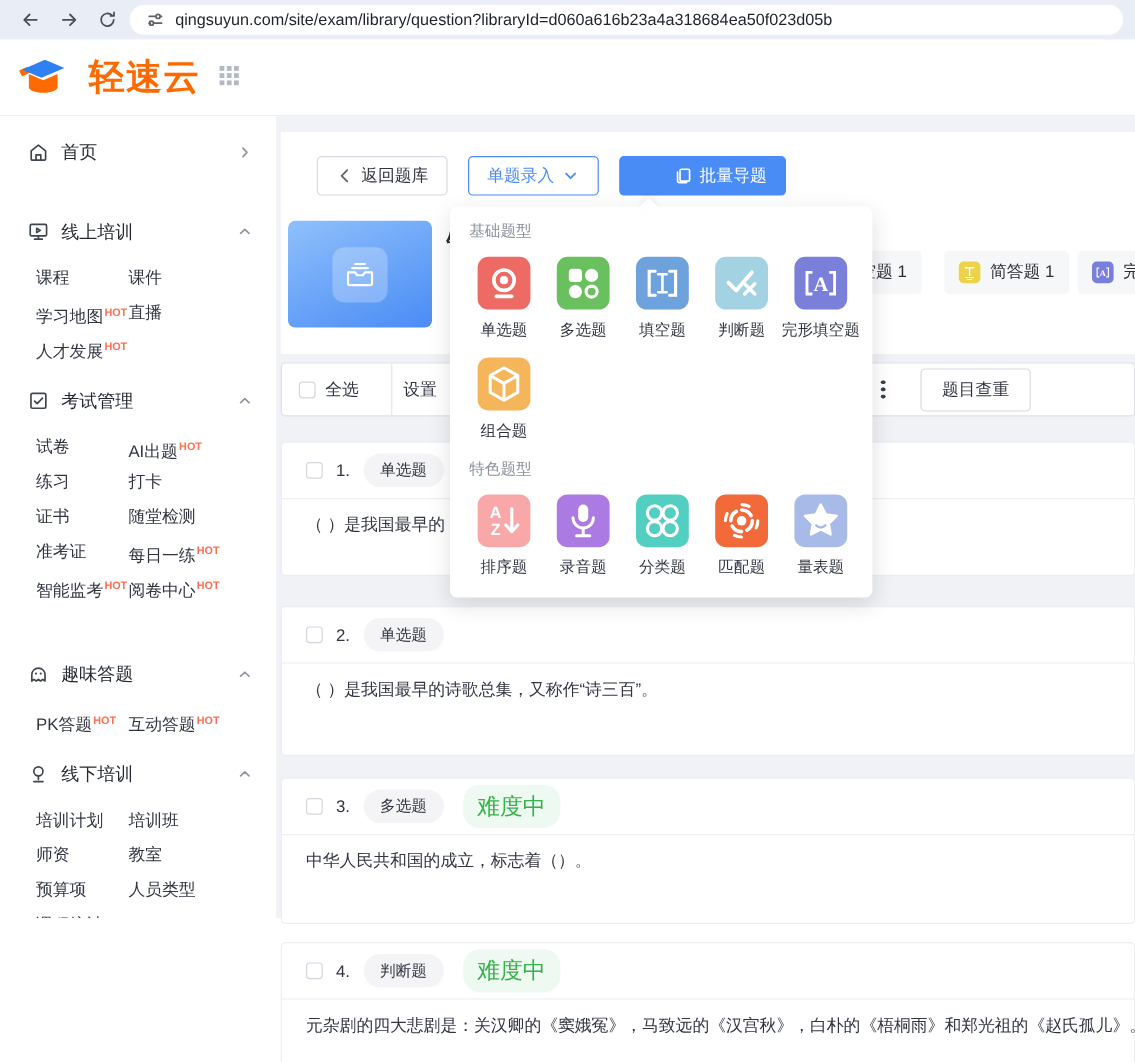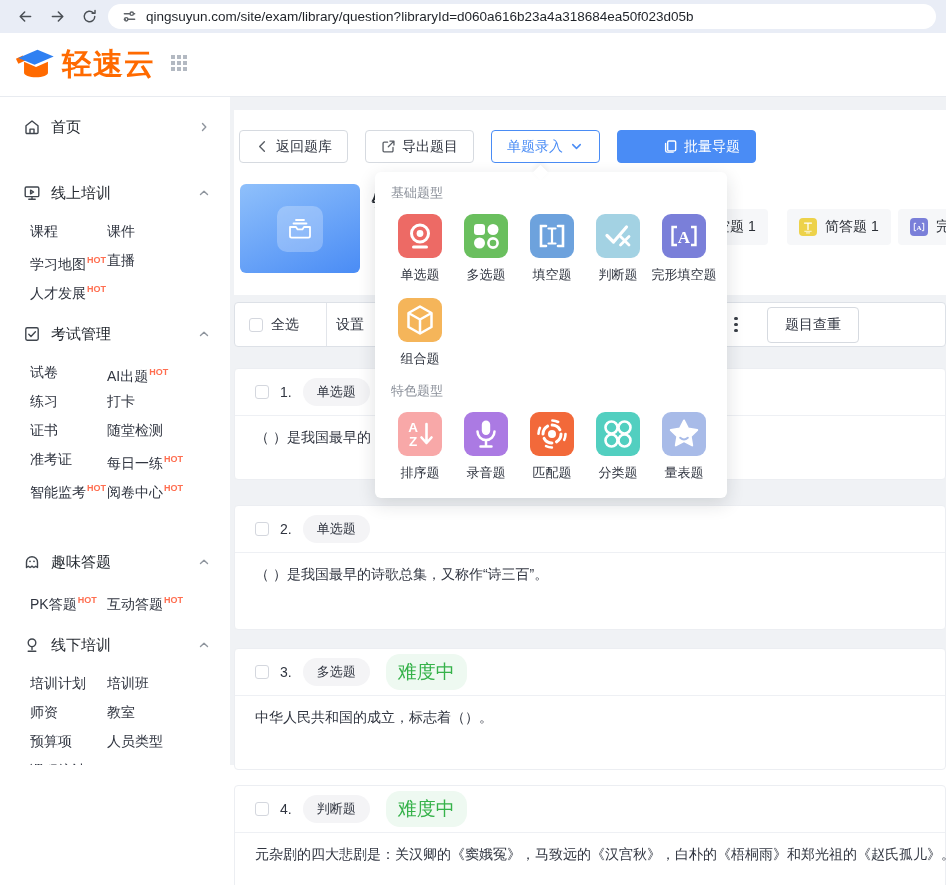--- a/index.html
+++ b/index.html
@@ -11,21 +11,21 @@
   .nav-btn { width:26px; height:26px; display:flex; align-items:center; justify-content:center; border-radius:50%; flex:0 0 auto; }
   .nav-btn svg { width:17px; height:17px; }
   .url-pill { flex:1; height:25px; background:#fff; border-radius:13px; display:flex; align-items:center; padding:0 14px; gap:9px; }
   .url-pill svg { width:15px; height:15px; flex:0 0 auto; }
   .url-text { font-size:13.5px; color:#1f2329; white-space:nowrap; overflow:hidden; }
 
   
   .app-header { height:64px; background:#fff; display:flex; align-items:center; padding:0 14px; border-bottom:1px solid #e8ebf0; }
   .logo { display:flex; align-items:center; gap:4px; }
   .logo svg { width:44px; height:40px; }
-  .brand { font-size:30px; font-weight:700; color:#ff6a00; letter-spacing:1px; }
+  .brand { font-size:30px; font-weight:700; color:#ff6a00; letter-spacing:1px;margin-left:12px; }
   .apps-grid { margin-left:16px; width:20px; height:20px; display:grid; grid-template-columns:repeat(3,4px); grid-template-rows:repeat(3,4px); gap:2px; }
   .apps-grid i { background:#b3b9c2; }
 
   
   .layout { display:flex; height:668px; }
 
   
   .sidebar { width:230px; background:#fff; padding-top:10px; flex:0 0 auto; overflow:hidden; }
   .side-top { height:40px; display:flex; align-items:center; padding:0 20px 0 23px; gap:10px; cursor:pointer; }
   .side-top .side-ic { width:18px; height:18px; flex:0 0 auto; }
@@ -39,21 +39,21 @@
   .hot { font-size:9px; color:#ff6e50; vertical-align:super; margin-left:1px; font-weight:700; }
   [data-name="sidebar-section-home"] { margin-bottom:26px; }
   [data-name="sidebar-section-system-mgmt"] { margin-top:16px; }
 
   
   .main { flex:1; background:#f0f2f5; position:relative; padding:13px 0 0 4px; }
   .panel-white { width:712px; background:#fff; position:relative; }
   .panel-top { height:185px; }
 
   
-  .btn-row { position:absolute; left:5px; top:20px; display:flex; gap:17px; }
+  .btn-row { position:absolute; left:30px; top:20px; display:flex; gap:17px; }
   .btn { height:33px; display:flex; align-items:center; gap:6px; padding:0 15px; border:1px solid #d6dae0; border-radius:4px; background:#fff; font-size:14px; color:#303540; cursor:pointer; white-space:nowrap; }
   .btn svg { width:15px; height:15px; }
   .btn.blue-outline { border-color:#4a8cf5; color:#4a8cf5; }
   .btn.blue-fill { background:#4a8cf5; border-color:#4a8cf5; color:#fff;padding-left:45px; }
 
   
   .lib-thumb { position:absolute; left:6px; top:74px; width:120px; height:89px; border-radius:6px;
     background:linear-gradient(155deg,#8fc0fb 0%,#4a8cf5 100%); display:flex; align-items:center; justify-content:center; }
   .lib-thumb .inner { width:46px; height:46px; border-radius:10px; background:rgba(255,255,255,.25); display:flex; align-items:center; justify-content:center; }
   .lib-thumb .inner svg { width:30px; height:30px; }
@@ -314,29 +314,20 @@
   <div class="main" data-name="main-content">
 
     <div class="panel-white panel-top" data-name="library-header-panel">
       <div class="btn-row" data-name="toolbar">
         <button class="btn" data-name="back-to-library-button">
           <svg data-name="chevron-left-icon" viewBox="0 0 16 16">
               <path d="M10 3 5 8l5 5" fill="none" stroke="#5a5f66" stroke-width="1.5" stroke-linecap="round" stroke-linejoin="round"></path>
             </svg>
           <span>返回题库</span>
         </button>
-        <button class="btn" data-name="export-questions-button">
-          <svg data-name="export-icon" viewBox="0 0 16 16">
-              <g fill="none" stroke="#5a5f66" stroke-width="1.4" stroke-linecap="round" stroke-linejoin="round">
-                <path d="M12.8 9v3.6a1.2 1.2 0 0 1-1.2 1.2H3.4a1.2 1.2 0 0 1-1.2-1.2V4.6a1.2 1.2 0 0 1 1.2-1.2H7"></path>
-                <path d="M9.5 2.2h4.3v4.3M13.5 2.5 7.8 8.2"></path>
-              </g>
-            </svg>
-          <span>导出题目</span>
-        </button>
         <button class="btn blue-outline" data-name="single-entry-button">
           <span>单题录入</span>
           <svg data-name="chevron-down-icon" viewBox="0 0 16 16">
               <path d="M4 6l4 4 4-4" fill="none" stroke="#4a8cf5" stroke-width="1.6" stroke-linecap="round" stroke-linejoin="round"></path>
             </svg>
         </button>
         <button class="btn blue-fill" data-name="batch-import-button">
           <svg data-name="batch-copy-icon" viewBox="0 0 16 16">
               <g fill="none" stroke="#fff" stroke-width="1.5" stroke-linejoin="round">
                 <rect x="5" y="2.2" width="8.5" height="10.5" rx="1.2"></rect>
@@ -540,45 +531,45 @@
                 <rect x="17.8" y="8.5" width="8.4" height="14.5" rx="4.2" fill="#fff"></rect>
                 <g fill="none" stroke="#fff" stroke-width="2.5" stroke-linecap="round">
                   <path d="M13.5 19.5c0 4.7 3.8 8.5 8.5 8.5s8.5-3.8 8.5-8.5"></path>
                   <path d="M22 28.5v5M16.5 34.5h11"></path>
                 </g>
               </svg>
             </span>
        <span class="dd-label" data-name="type-menu-item-label">录音题</span>
      </div>
           <div class="dd-item" data-name="type-menu-item">
-       <span class="dd-ic" data-name="target-icon" style="background:#f2693a">
-              <svg viewBox="0 0 44 44">
-                <circle cx="22" cy="22" r="4" fill="#fff"></circle>
-                <g fill="none" stroke="#fff" stroke-linecap="round">
-                  <circle cx="22" cy="22" r="9" stroke-width="3" stroke-dasharray="9.4 4.7"></circle>
-                  <circle cx="22" cy="22" r="13.5" stroke-width="2.6" stroke-dasharray="6 15.2"></circle>
-                </g>
-              </svg>
-            </span>
-       <span class="dd-label" data-name="type-menu-item-label">匹配题</span>
-     </div>
-          <div class="dd-item" data-name="type-menu-item">
        <span class="dd-ic" data-name="clover-icon" style="background:#52cfc0">
               <svg viewBox="0 0 44 44">
                 <g fill="none" stroke="#fff" stroke-width="2.6">
                   <circle cx="15.5" cy="15.5" r="6"></circle>
                   <circle cx="28.5" cy="15.5" r="6"></circle>
                   <circle cx="15.5" cy="28.5" r="6"></circle>
                   <circle cx="28.5" cy="28.5" r="6"></circle>
                 </g>
               </svg>
             </span>
        <span class="dd-label" data-name="type-menu-item-label">分类题</span>
      </div>
           <div class="dd-item" data-name="type-menu-item">
+       <span class="dd-ic" data-name="target-icon" style="background:#f2693a">
+              <svg viewBox="0 0 44 44">
+                <circle cx="22" cy="22" r="4" fill="#fff"></circle>
+                <g fill="none" stroke="#fff" stroke-linecap="round">
+                  <circle cx="22" cy="22" r="9" stroke-width="3" stroke-dasharray="9.4 4.7"></circle>
+                  <circle cx="22" cy="22" r="13.5" stroke-width="2.6" stroke-dasharray="6 15.2"></circle>
+                </g>
+              </svg>
+            </span>
+       <span class="dd-label" data-name="type-menu-item-label">匹配题</span>
+     </div>
+          <div class="dd-item" data-name="type-menu-item">
        <span class="dd-ic" data-name="star-icon" style="background:#a8bbe8">
               <svg viewBox="0 0 44 44">
                 <path d="M22 8.5l4.2 8.1 9 1.4-6.5 6.4 1.5 9L22 29.2l-8.2 4.2 1.5-9-6.5-6.4 9-1.4Z" fill="#fff" stroke="#fff" stroke-width="2" stroke-linejoin="round"></path>
                 <path d="M18.2 25.8c2.4 2.2 5.2 2.2 7.6 0" fill="none" stroke="#a8bbe8" stroke-width="2" stroke-linecap="round"></path>
               </svg>
             </span>
        <span class="dd-label" data-name="type-menu-item-label">量表题</span>
      </div>
         </div>
       </div>

